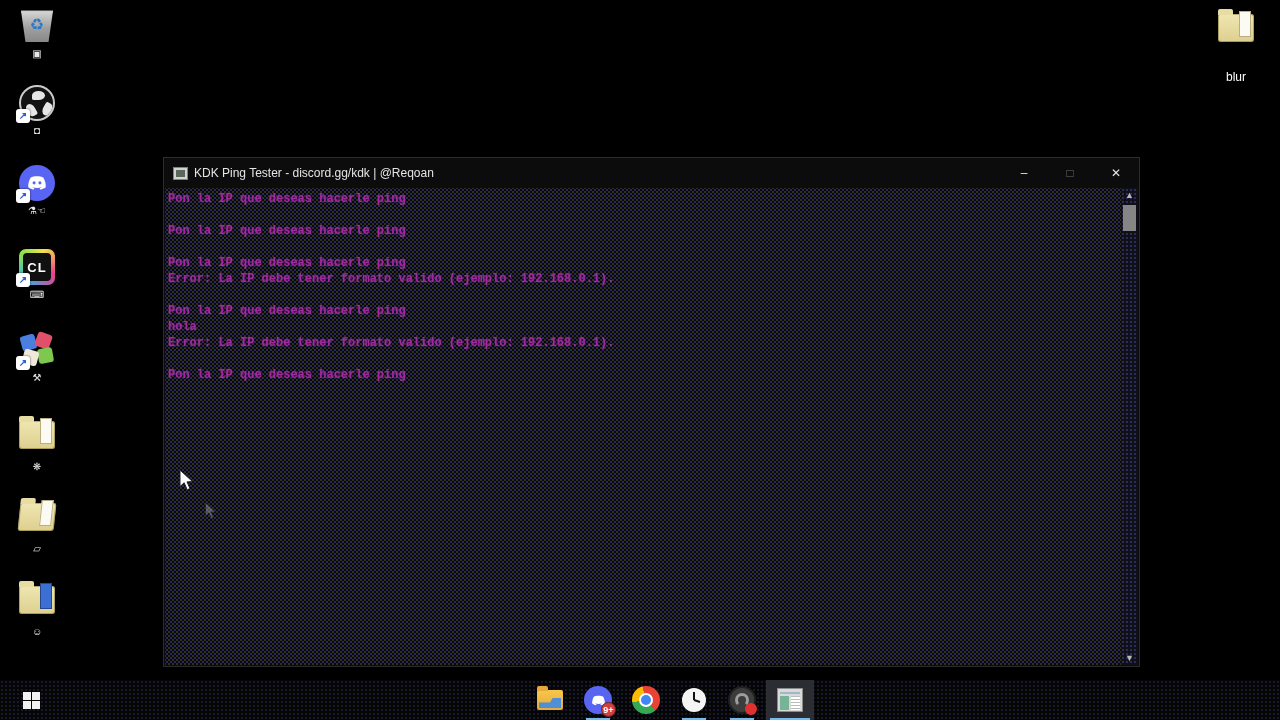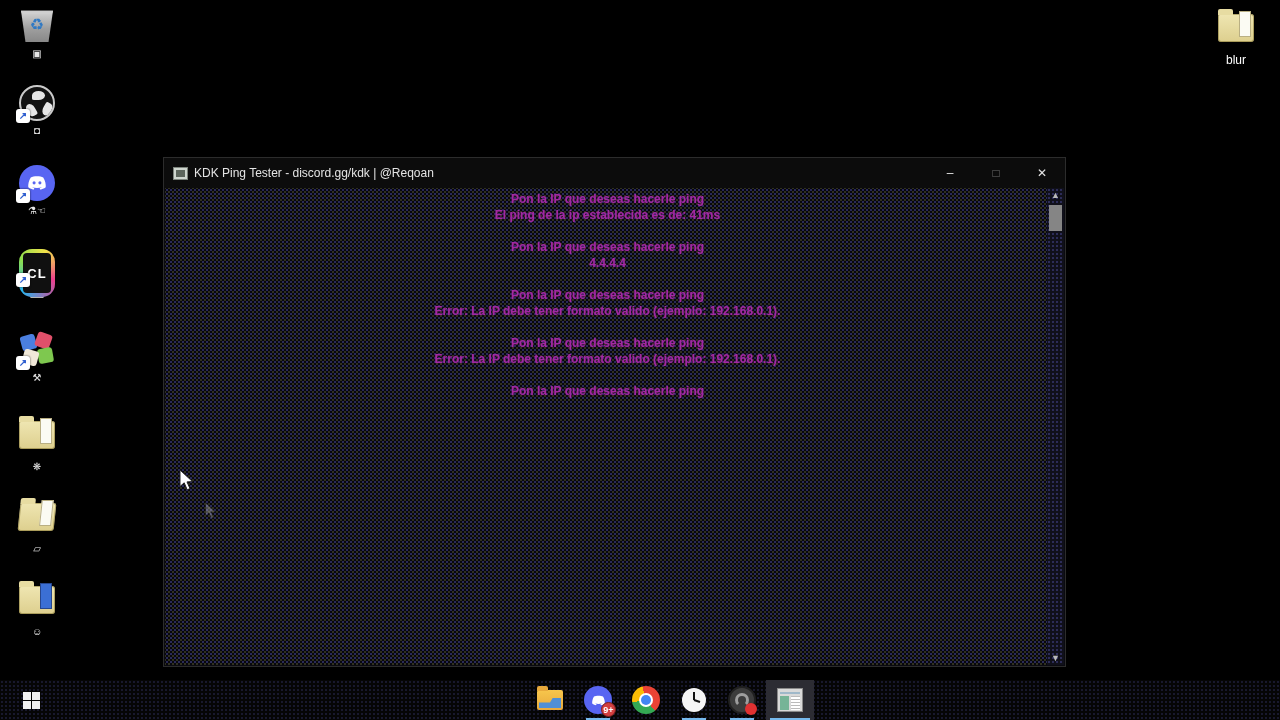--- a/index.html
+++ b/index.html
@@ -16,55 +16,55 @@
      box-shadow:0 0 2px rgba(0,0,0,.8); }
   .bin { width:32px; height:34px; margin:0 auto; position:relative;
      background:linear-gradient(180deg,#dedede,#9f9f9f 60%,#888);
      clip-path:polygon(0 8%,100% 8%,86% 100%,14% 100%); }
   .bin .lid { position:absolute; top:0; left:0; right:0; height:6px; background:#cfcfcf; border-radius:3px; }
   .bin .recycle { position:absolute; top:9px; left:0; right:0; color:#2f79c4; font-size:16px; line-height:16px; }
   .circle-app { width:36px; height:36px; border-radius:50%; }
   .obs-circle { background:#121212; border:2px solid #c9c9c9; position:relative; overflow:hidden; }
   .obs-petal { position:absolute; width:13px; height:9px; background:#e6e6e6; border-radius:60% 60% 60% 20%; left:11px; top:4px; transform-origin:7px 14px; }
   .discord-circle { background:#5865f2; display:flex; align-items:center; justify-content:center; }
-  .cl-box { width:36px; height:48px; border-radius:13px; padding:4px;
+  .cl-box { width:36px; height:36px; border-radius:7px; padding:4px;
      background:conic-gradient(from 220deg,#28b4ee,#8ee04e 25%,#f2e24a 45%,#ee3e8c 70%,#28b4ee); }
   .cl-inner { width:100%; height:100%; background:#101010; border-radius:4px; color:#fff; font-weight:bold;
      font-size:13px; display:flex; align-items:center; justify-content:center; letter-spacing:1px; }
   .pinwheel { position:relative; width:36px; height:36px; }
   .pw { position:absolute; width:15px; height:15px; border-radius:3px; }
   .folder36 { position:relative; width:36px; height:28px; margin-top:6px; background:linear-gradient(180deg,#efe6b2,#ddcf8e);
      border-radius:2px 3px 3px 3px; box-shadow:inset 0 0 0 1px rgba(120,105,40,.5); }
   .folder36::before { content:""; position:absolute; top:-5px; left:0; width:15px; height:6px;
      background:#e7dca2; border-radius:2px 2px 0 0; }
   .folder36 .page { position:absolute; right:3px; top:-3px; width:12px; height:26px; background:#fbfbf3;
      border:1px solid #b9af83; }
   .folder36 .bluepage { background:#3b6fd4; border-color:#27478d; }
-  .label-white { color:#fff; font-size:12px; text-shadow:0 1px 2px #000; margin-top:3px; display:block; }
+  .label-white { color:#fff; font-size:12px; text-shadow:0 1px 2px #000; margin-top:20px; display:block; }
 
   
-  .win { position:absolute; left:163px; top:157px; width:903px; height:510px; background:#0a0a10;
+  .win { position:absolute; left:163px; top:157px; width:977px; height:510px; background:#0a0a10;
      border:1px solid #2c2c2c; box-shadow:0 0 18px rgba(0,0,0,.9); }
   .titlebar { position:relative; height:30px; background:#0c0c0c; display:flex; align-items:center; }
   .titlebar .appicon { width:15px; height:13px; margin:0 6px 0 9px; background:#cfd6cf; border:1px solid #7d847d;
      position:relative; }
   .titlebar .appicon::before { content:""; position:absolute; inset:2px; background:#5d665d; }
   .titlebar .title { color:#e4e4e4; font-size:12px; white-space:nowrap; }
   .wbtns { position:absolute; right:0; top:0; height:30px; display:flex; }
   .wbtn { width:46px; height:30px; display:flex; align-items:center; justify-content:center;
      color:#e6e6e6; font-size:12px; }
   .wbtn.max { color:#6d6d6d; }
   .dots { background-color:#07070d;
      background-image:radial-gradient(rgba(72,72,150,.55) 1px, transparent 1.3px),
                       radial-gradient(rgba(118,118,62,.38) 1px, transparent 1.3px);
      background-size:4px 4px; background-position:0 0,2px 2px; }
   .conbody { position:absolute; left:1px; top:30px; right:1px; bottom:1px; }
   .conlines { position:absolute; left:0; top:0; right:17px; bottom:0; padding:3px 0 0 3px; overflow:hidden; }
-  .cline { font-family:Liberation Sans, sans-serif; font-size:12px; font-weight:bold; line-height:16px;
-     min-height:16px; color:#a228a2; white-space:pre; text-shadow:0 0 2px rgba(162,40,162,.45);text-align:center; }
+  .cline { font-family:Liberation Mono, monospace; font-size:12px; font-weight:bold; line-height:16px;
+     min-height:16px; color:#a228a2; white-space:pre; text-shadow:0 0 2px rgba(162,40,162,.45); }
   .sbar { position:absolute; right:0; top:0; bottom:0; width:17px; background-color:#10101a;
      background-image:radial-gradient(rgba(72,72,150,.5) 1px, transparent 1.3px); background-size:4px 4px; }
   .sarrow { position:absolute; left:0; width:17px; height:14px; color:#b9b9b9; font-size:9px;
      text-align:center; line-height:14px; }
   .sthumb { position:absolute; left:2px; top:17px; width:13px; height:26px; background:#858585; }
 
   
   .cursor { position:absolute; pointer-events:none; }
 
   
@@ -203,29 +203,28 @@
     <span class="title">KDK Ping Tester - discord.gg/kdk | @Reqoan</span>
     <div class="wbtns">
       <div class="wbtn">–</div>
       <div class="wbtn max">□</div>
       <div class="wbtn">✕</div>
     </div>
   </div>
   <div class="conbody dots">
     <div class="conlines">
       <div class="cline">Pon la IP que deseas hacerle ping</div>
-      <div class="cline">El ping de la ip establecida es de: 41ms</div>
       <div class="cline"></div>
       <div class="cline">Pon la IP que deseas hacerle ping</div>
-      <div class="cline">4.4.4.4</div>
       <div class="cline"></div>
       <div class="cline">Pon la IP que deseas hacerle ping</div>
       <div class="cline">Error: La IP debe tener formato valido (ejemplo: 192.168.0.1).</div>
       <div class="cline"></div>
       <div class="cline">Pon la IP que deseas hacerle ping</div>
+      <div class="cline">hola</div>
       <div class="cline">Error: La IP debe tener formato valido (ejemplo: 192.168.0.1).</div>
       <div class="cline"></div>
       <div class="cline">Pon la IP que deseas hacerle ping</div>
     </div>
     <div class="sbar">
       <div class="sarrow" style="top:0;">▲</div>
       <div class="sthumb"></div>
       <div class="sarrow" style="bottom:0;">▼</div>
     </div>
   </div>

